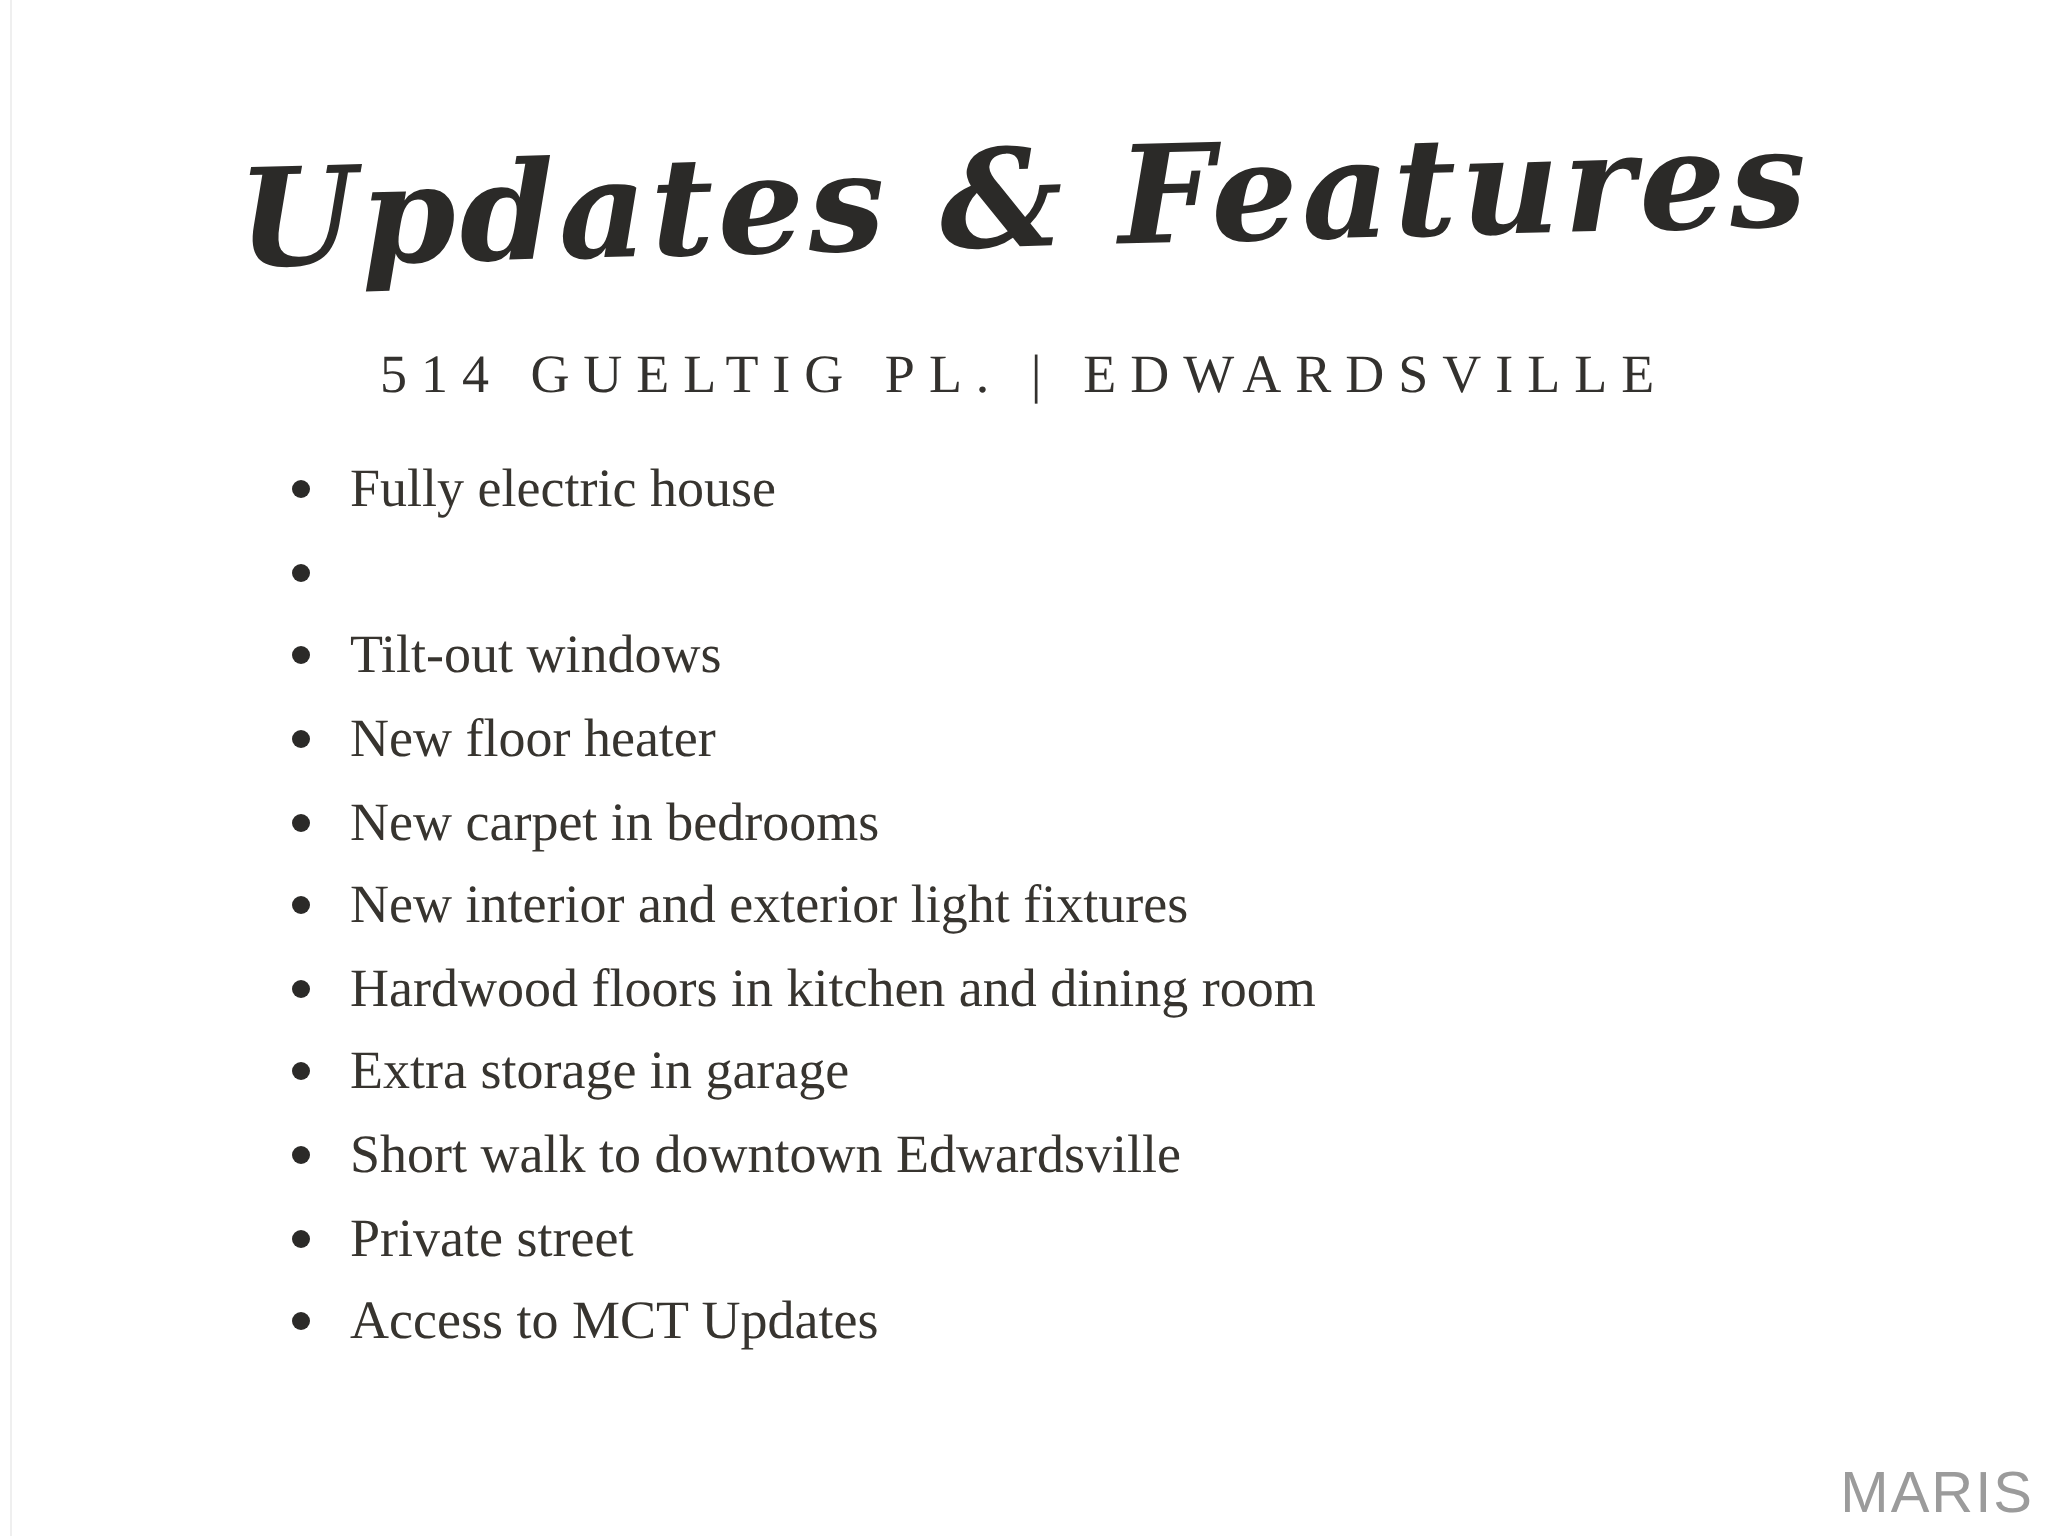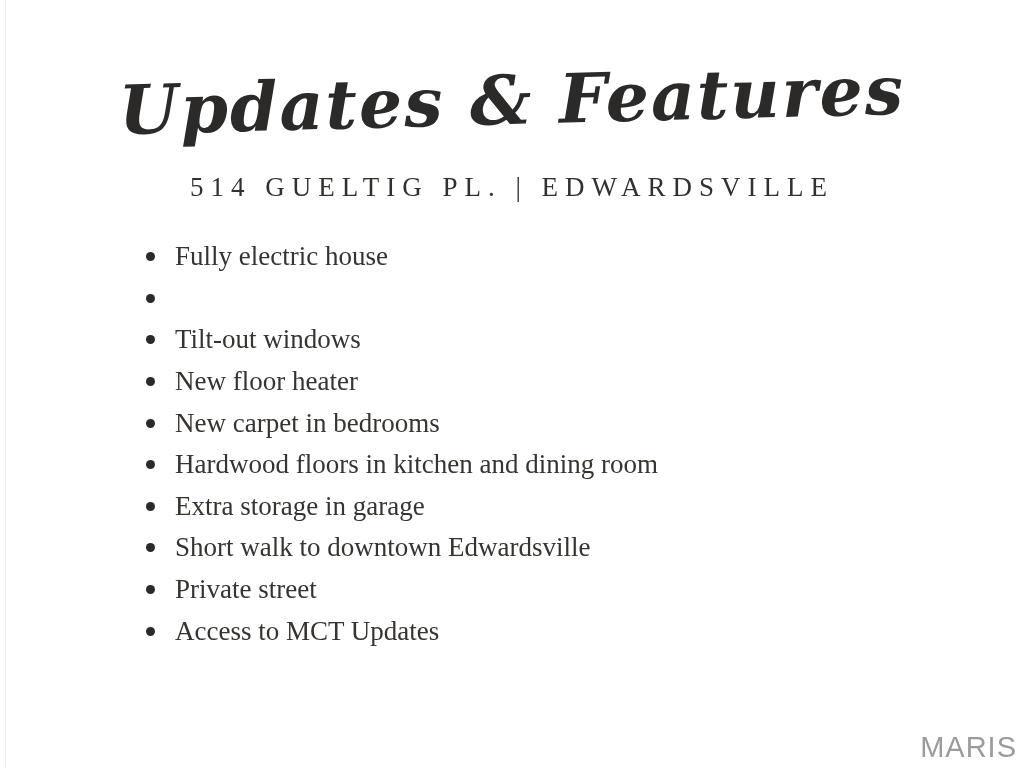--- a/index.html
+++ b/index.html
@@ -38,21 +38,21 @@
   }
   .subtitle {
     margin-top: 20px;
     font-family: "Liberation Serif", serif;
     font-size: 27px;
     letter-spacing: 7px;
     color: #33312e;
   }
   .feature-list {
     position: absolute;
-    top: 236px;
+    top: 224px;
     left: 146px;
     list-style: none;
   }
   .feature-item {
     display: flex;
     align-items: center;
     height: 41.6px;
     font-size: 27px;
     color: #37342f;
   }
@@ -100,20 +100,24 @@
     <li class="feature-item">
       <span class="bullet"></span>
       <span>New floor heater</span>
     </li>
     <li class="feature-item">
       <span class="bullet"></span>
       <span>New carpet in bedrooms</span>
     </li>
     <li class="feature-item">
       <span class="bullet"></span>
+      <span>New interior and exterior light fixtures</span>
+    </li>
+    <li class="feature-item">
+      <span class="bullet"></span>
       <span>Hardwood floors in kitchen and dining room</span>
     </li>
     <li class="feature-item">
       <span class="bullet"></span>
       <span>Extra storage in garage</span>
     </li>
     <li class="feature-item">
       <span class="bullet"></span>
       <span>Short walk to downtown Edwardsville</span>
     </li>

